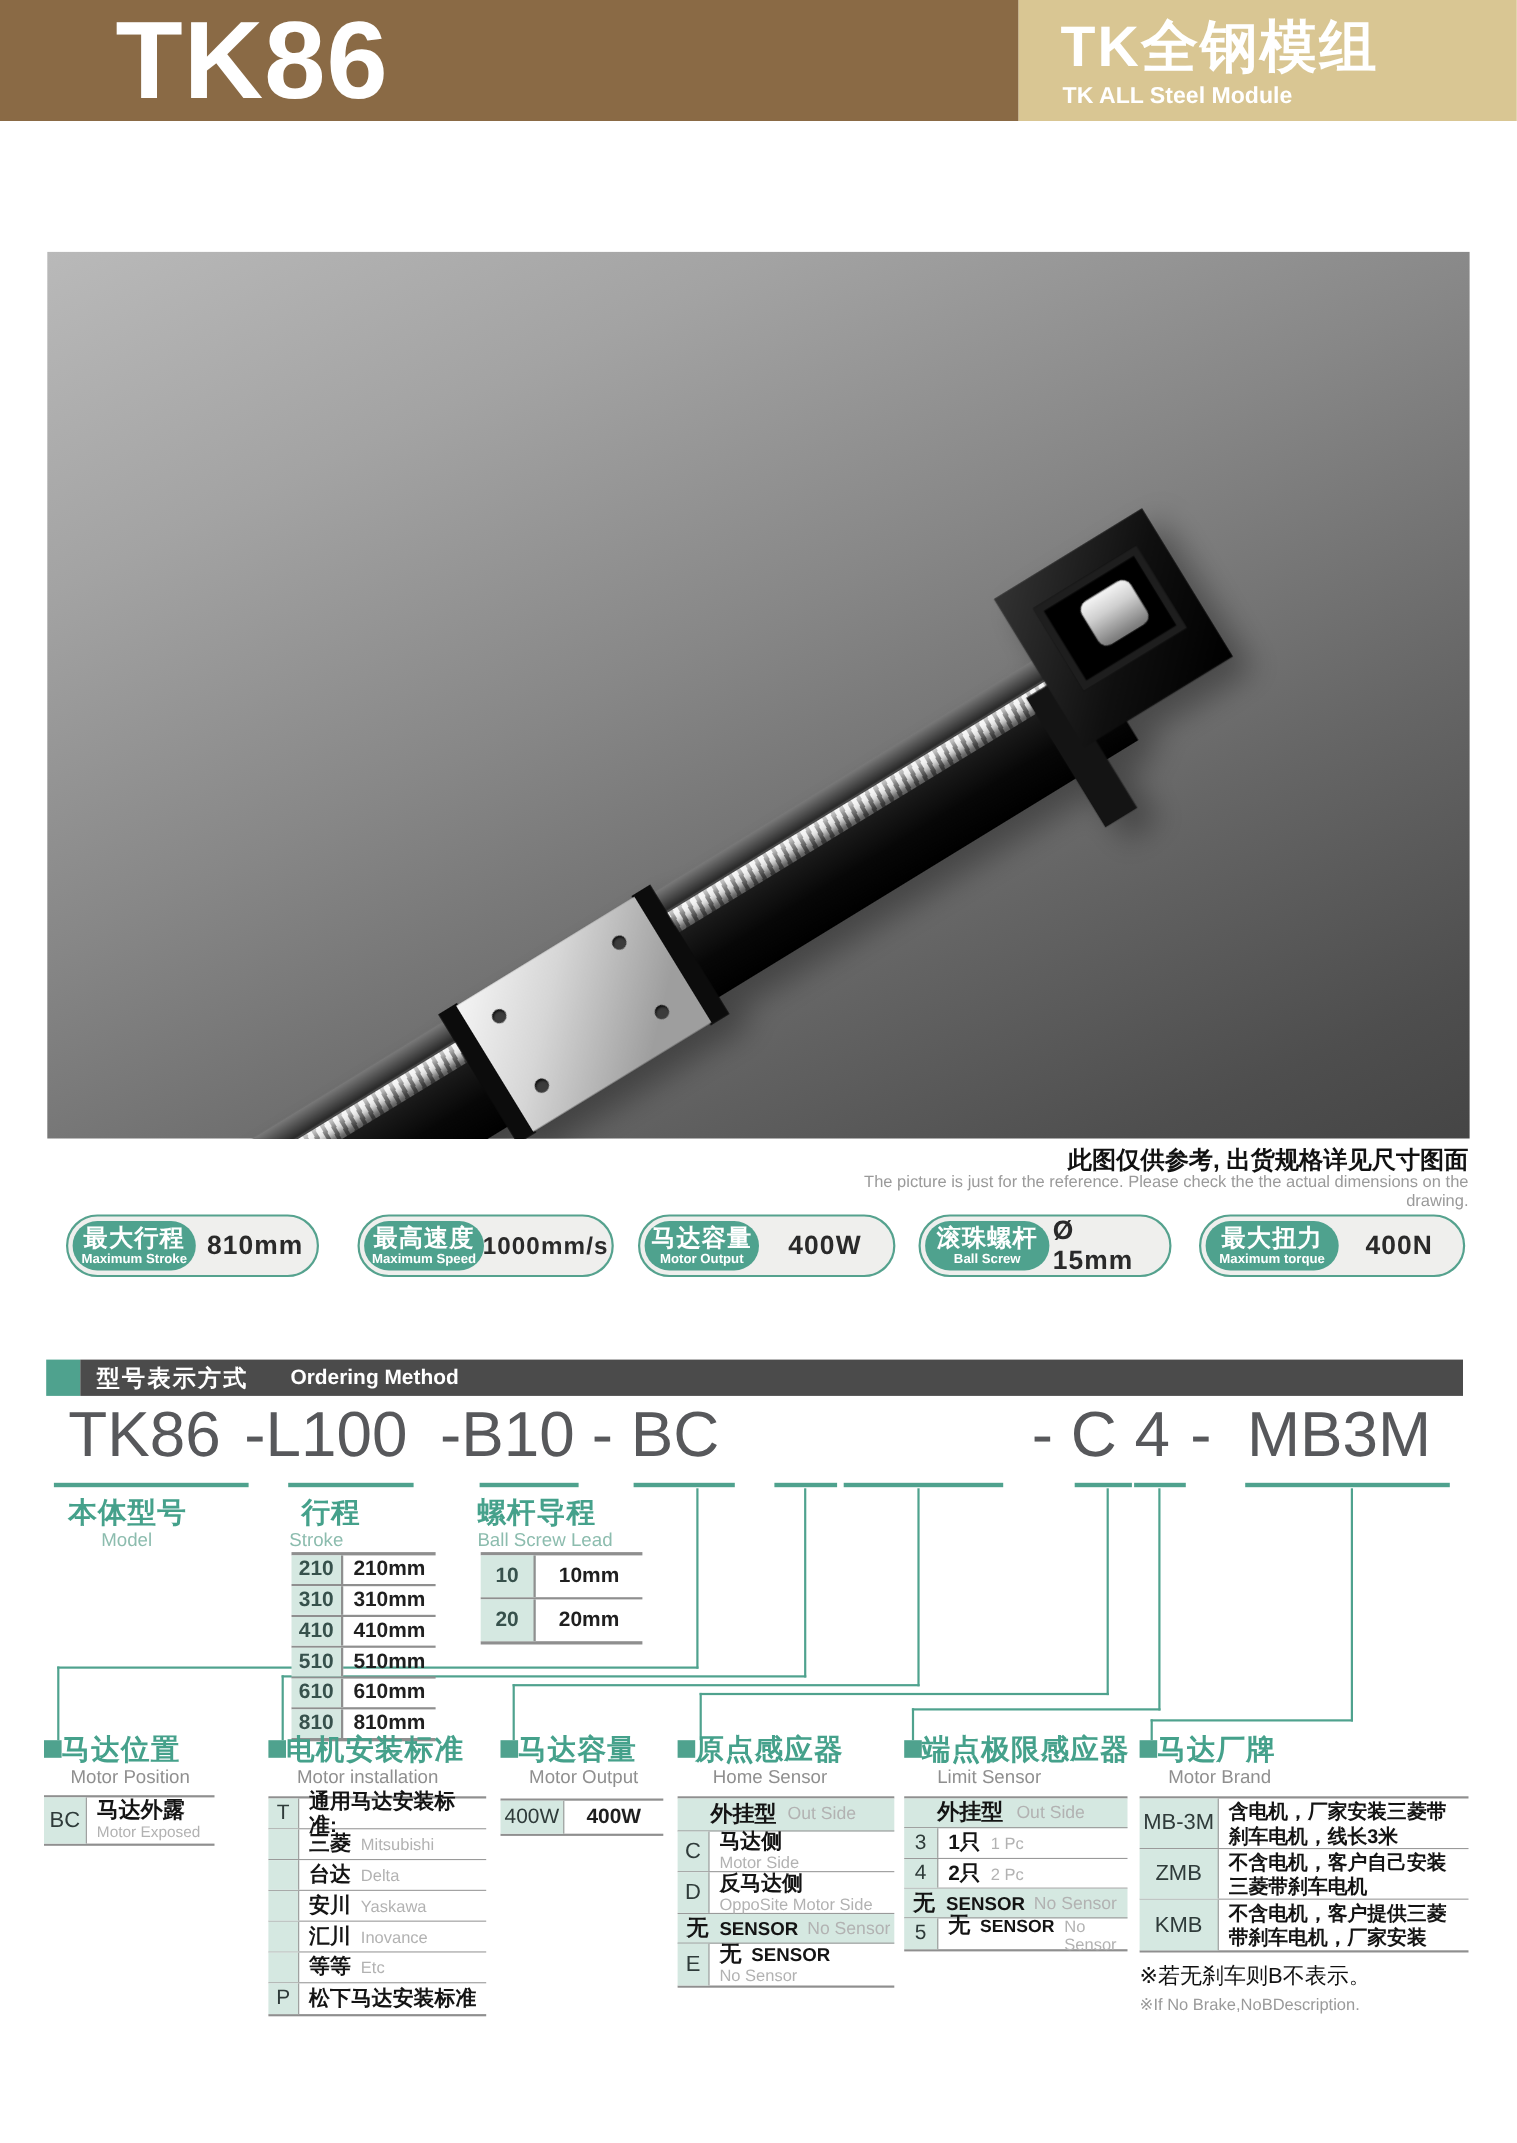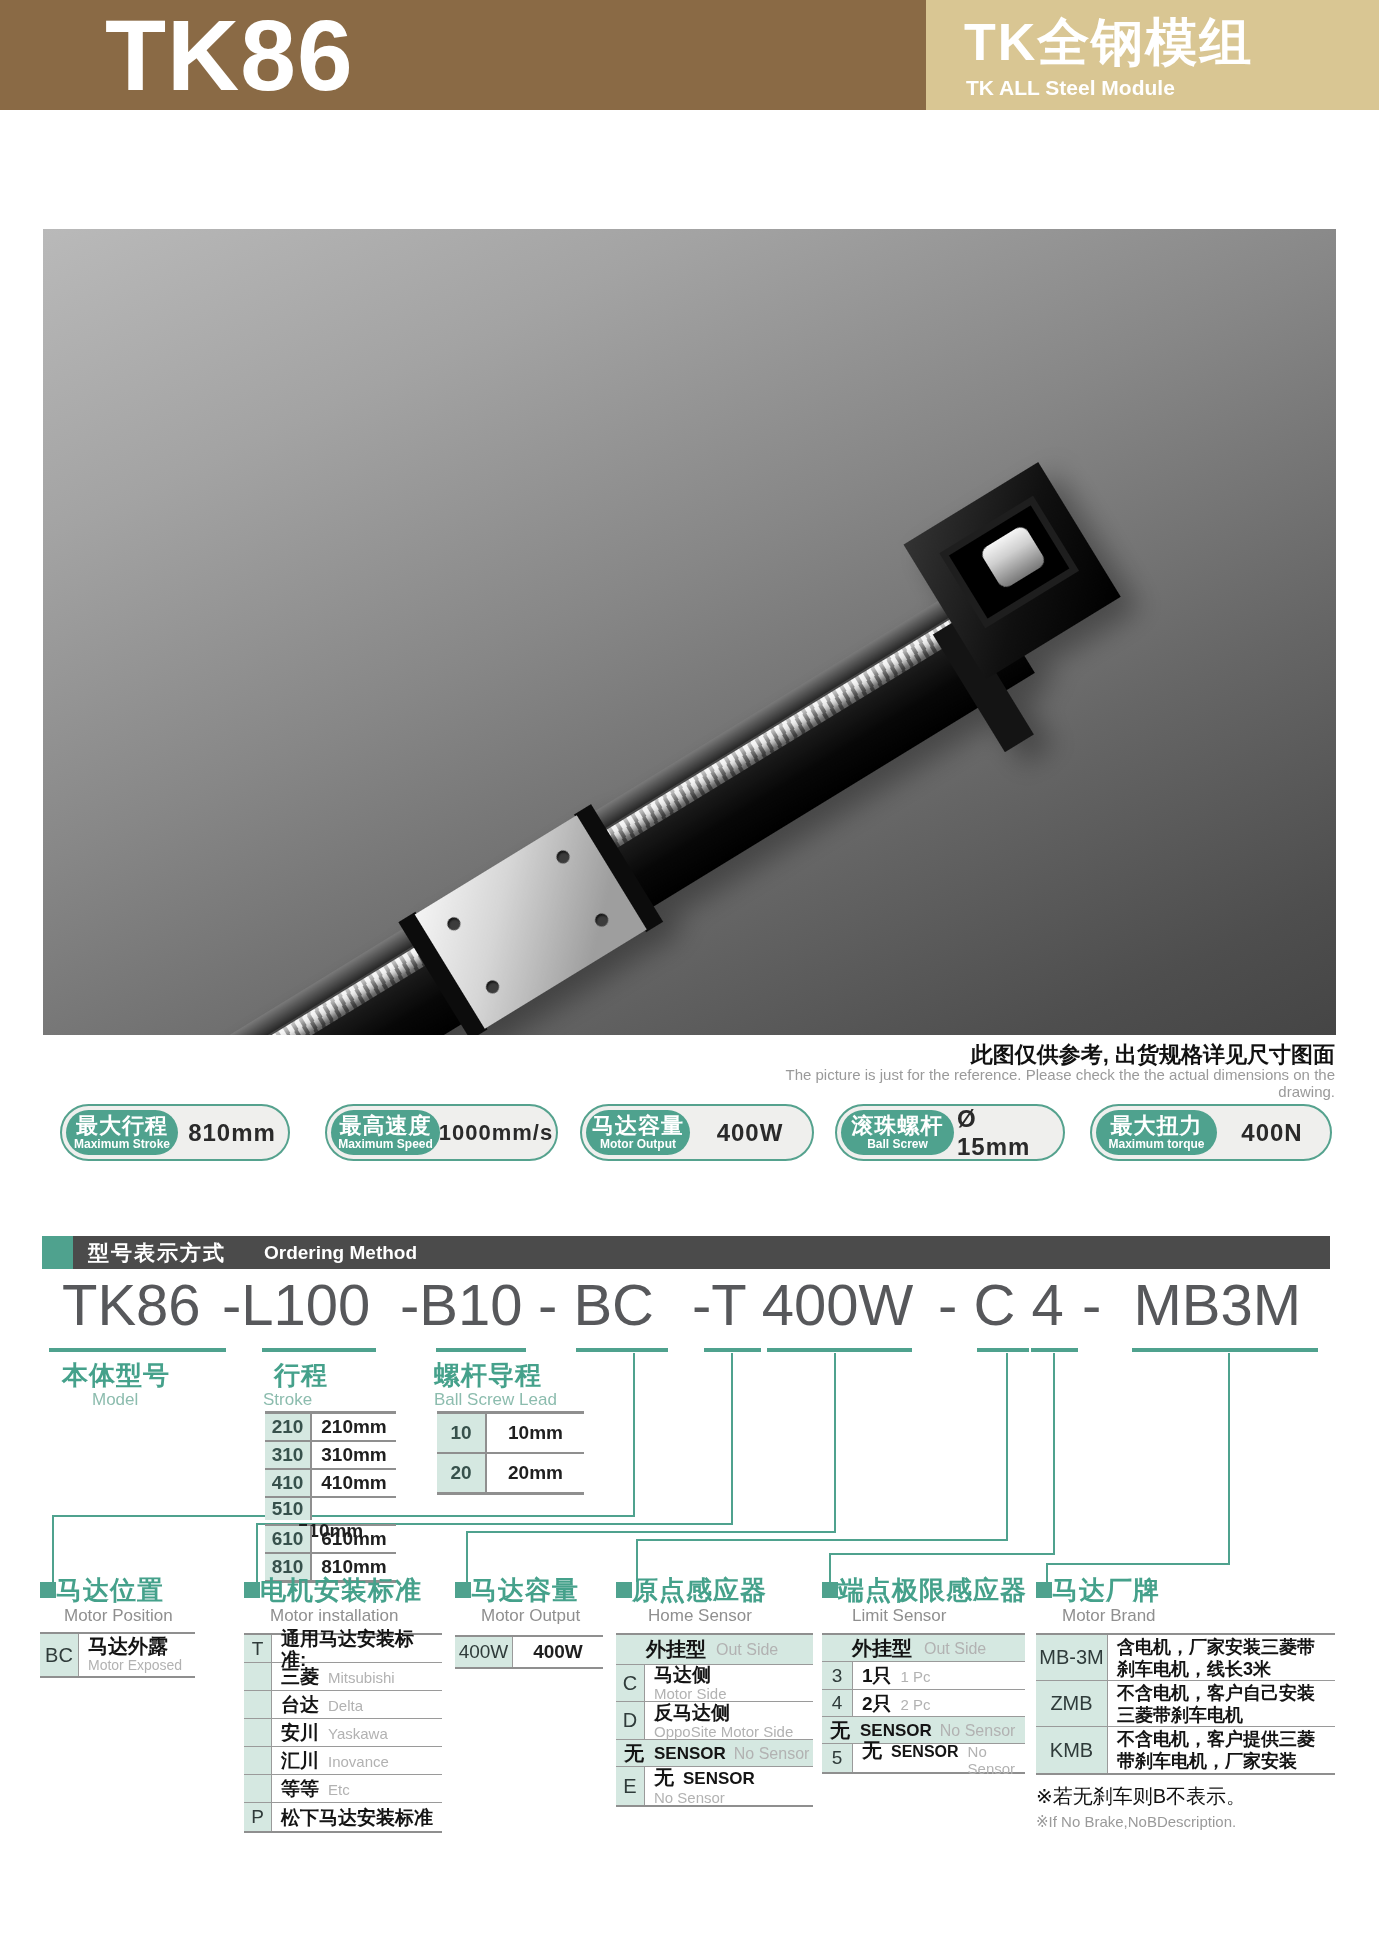--- a/index.html
+++ b/index.html
@@ -168,21 +168,20 @@
   <div class="abs ord-sq"></div>
   <div class="abs ord-bar">
     <span class="ord-zh">型号表示方式</span>
     <span class="ord-en">Ordering Method</span>
   </div>
 
   <div class="abs codeseg" style="left:62px;">TK86</div>
   <div class="abs codeseg" style="left:222px;">-L100</div>
   <div class="abs codeseg" style="left:400px;">-B10</div>
   <div class="abs codeseg" style="left:538px;">- BC</div>
-  <div class="abs codeseg" style="left:692px;">-T 400W</div>
   <div class="abs codeseg" style="left:938px;">- C 4</div>
   <div class="abs codeseg" style="left:1082px;">-  MB3M</div>
 
   <div class="abs ul" style="left:49px;width:177px;"></div>
   <div class="abs ul" style="left:262px;width:114px;"></div>
   <div class="abs ul" style="left:436px;width:90px;"></div>
   <div class="abs ul" style="left:576px;width:92px;"></div>
   <div class="abs ul" style="left:704px;width:57px;"></div>
   <div class="abs ul" style="left:767px;width:145px;"></div>
   <div class="abs ul" style="left:977px;width:52px;"></div>
@@ -226,21 +225,21 @@
       <div class="mini-val" style="flex:1;font-size:19px;">210mm</div>
     </div>
     <div class="mini-row" style="height:26px;">
       <div class="mini-code" style="width:45px;font-size:19px;">310</div>
       <div class="mini-val" style="flex:1;font-size:19px;">310mm</div>
     </div>
     <div class="mini-row" style="height:26px;">
       <div class="mini-code" style="width:45px;font-size:19px;">410</div>
       <div class="mini-val" style="flex:1;font-size:19px;">410mm</div>
     </div>
-    <div class="mini-row" style="height:26px;flex-direction:column;">
+    <div class="mini-row" style="height:26px;">
       <div class="mini-code" style="width:45px;font-size:19px;">510</div>
       <div class="mini-val" style="flex:1;font-size:19px;">510mm</div>
     </div>
     <div class="mini-row" style="height:26px;">
       <div class="mini-code" style="width:45px;font-size:19px;">610</div>
       <div class="mini-val" style="flex:1;font-size:19px;">610mm</div>
     </div>
     <div class="mini-row" style="height:26px;">
       <div class="mini-code" style="width:45px;font-size:19px;">810</div>
       <div class="mini-val" style="flex:1;font-size:19px;">810mm</div>

